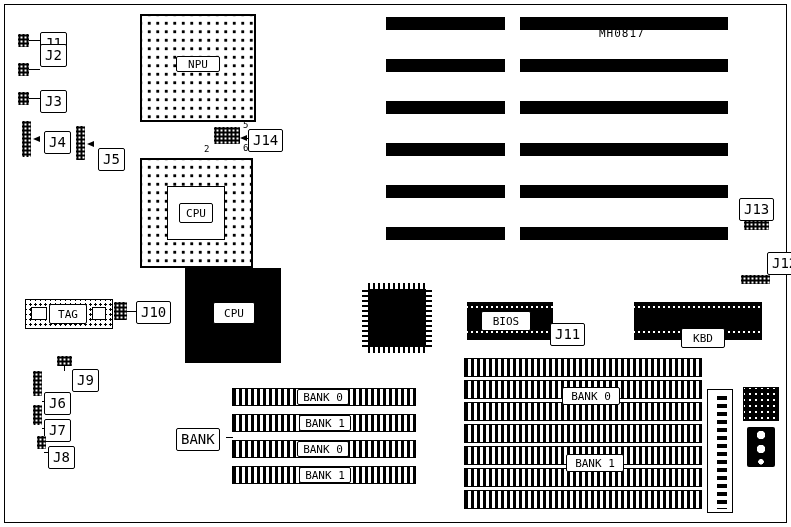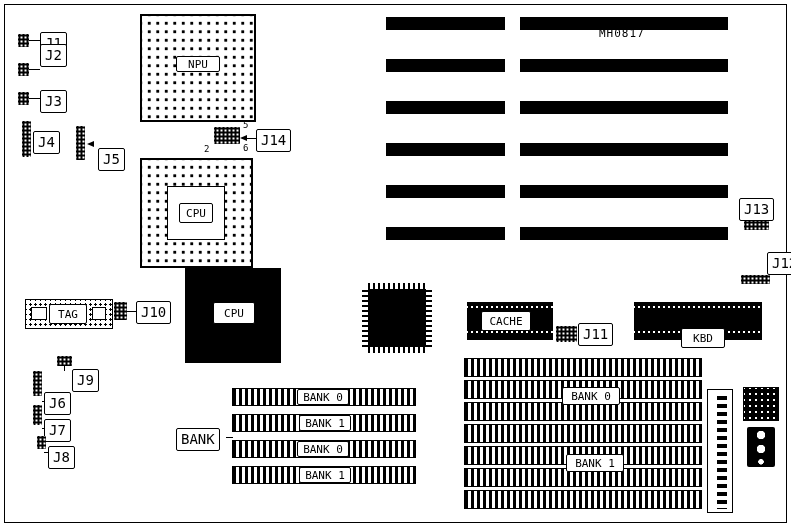--- a/index.html
+++ b/index.html
@@ -98,41 +98,41 @@
   <div class="conn" style="left:18px;top:63px;width:11px;height:13px"></div>
   <div class="wire" style="left:29px;top:69px;width:11px;height:1px"></div>
   <div class="lbl" style="left:40px;top:44px">J2</div>
 
   <div class="conn" style="left:18px;top:92px;width:11px;height:13px"></div>
   <div class="wire" style="left:29px;top:98px;width:11px;height:1px"></div>
   <div class="lbl" style="left:40px;top:90px">J3</div>
 
   <div class="conn" style="left:22px;top:121px;width:9px;height:36px"></div>
   <div class="arr-l" style="left:33px;top:136px"></div>
-  <div class="lbl" style="left:33px;top:131px">J4</div>
+  <div class="lbl" style="left:44px;top:131px">J4</div>
 
   <div class="conn" style="left:76px;top:126px;width:9px;height:34px"></div>
   <div class="arr-l" style="left:87px;top:141px"></div>
   <div class="lbl" style="left:98px;top:148px">J5</div>
 
   <div class="pga" style="left:140px;top:14px;width:116px;height:108px"></div>
   <div class="lbl-fixed" style="left:176px;top:56px;width:44px;height:16px">NPU</div>
 
   <div class="pga" style="left:140px;top:158px;width:113px;height:110px"></div>
   <div class="pga-center" style="left:167px;top:186px;width:58px;height:54px">
     <span class="lbl-in">CPU</span>
   </div>
 
   <div class="conn" style="left:214px;top:127px;width:26px;height:17px"></div>
   <div class="pin-num" style="left:243px;top:121px">5</div>
   <div class="pin-num" style="left:204px;top:145px">2</div>
   <div class="pin-num" style="left:243px;top:144px">6</div>
   <div class="arr-l" style="left:240px;top:135px"></div>
   <div class="wire" style="left:247px;top:138px;width:9px;height:1px"></div>
-  <div class="lbl" style="left:256px;top:129px">J14</div>
+  <div class="lbl" style="left:248px;top:129px">J14</div>
 
   <div class="slot" style="left:386px;top:17px;width:119px"></div>
   <div class="slot" style="left:520px;top:17px;width:208px"></div>
   <div class="slot" style="left:386px;top:59px;width:119px"></div>
   <div class="slot" style="left:520px;top:59px;width:208px"></div>
   <div class="slot" style="left:386px;top:101px;width:119px"></div>
   <div class="slot" style="left:520px;top:101px;width:208px"></div>
   <div class="slot" style="left:386px;top:143px;width:119px"></div>
   <div class="slot" style="left:520px;top:143px;width:208px"></div>
   <div class="slot" style="left:386px;top:185px;width:119px"></div>
@@ -159,25 +159,25 @@
   <div class="chip" style="left:185px;top:268px;width:96px;height:95px"></div>
   <div class="lbl-fixed" style="left:213px;top:302px;width:42px;height:22px">CPU</div>
 
   <div class="qpin-h" style="left:368px;top:283px;width:58px;height:6px"></div>
   <div class="qpin-h" style="left:368px;top:347px;width:58px;height:6px"></div>
   <div class="qpin-v" style="left:362px;top:289px;width:6px;height:58px"></div>
   <div class="qpin-v" style="left:426px;top:289px;width:6px;height:58px"></div>
   <div class="chip" style="left:368px;top:289px;width:58px;height:58px"></div>
 
   <div class="chip-dots" style="left:467px;top:302px;width:86px;height:38px"></div>
-  <div class="lbl-fixed" style="left:481px;top:311px;width:50px;height:20px">CACHE</div>
+  <div class="lbl-fixed" style="left:481px;top:311px;width:50px;height:20px">BIOS</div>
 
   <div class="conn" style="left:556px;top:326px;width:21px;height:16px"></div>
   <div class="arr-l" style="left:578px;top:330px"></div>
-  <div class="lbl" style="left:578px;top:323px">J11</div>
+  <div class="lbl" style="left:550px;top:323px">J11</div>
 
   <div class="chip-dots" style="left:634px;top:302px;width:128px;height:38px"></div>
   <div class="lbl-fixed" style="left:681px;top:328px;width:44px;height:20px">KBD</div>
 
   <div class="conn" style="left:57px;top:356px;width:15px;height:10px"></div>
   <div class="wire" style="left:64px;top:366px;width:1px;height:5px"></div>
   <div class="lbl" style="left:72px;top:369px">J9</div>
 
   <div class="conn" style="left:33px;top:371px;width:9px;height:25px"></div>
   <div class="wire" style="left:42px;top:401px;width:4px;height:1px"></div>

